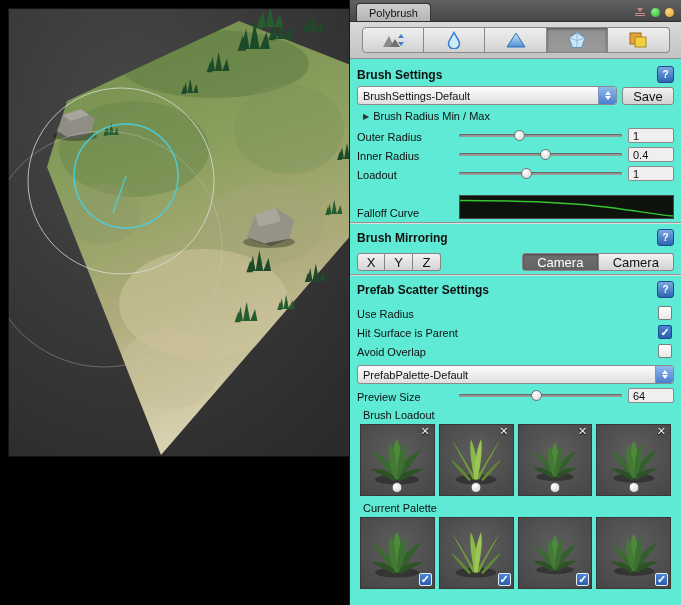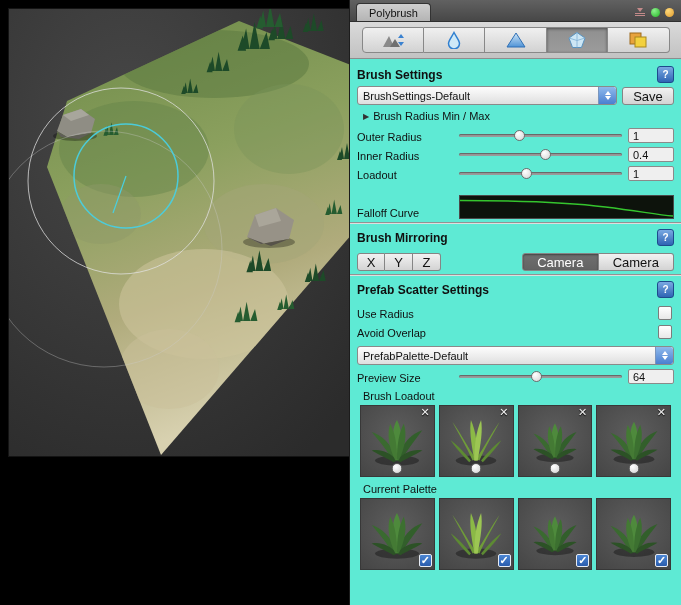--- a/index.html
+++ b/index.html
@@ -333,20 +333,24 @@
     <div class="section">
       <div class="sec-head">
         <span class="sec-title">Prefab Scatter Settings</span>
         <span class="help-btn">?</span>
       </div>
       <div class="row">
         <span>Use Radius</span>
         <span class="checkbox" data-checked="false"></span>
       </div>
       <div class="row">
+        <span>Hit Surface is Parent</span>
+        <span class="checkbox" data-checked="true"></span>
+      </div>
+      <div class="row">
         <span>Avoid Overlap</span>
         <span class="checkbox" data-checked="false"></span>
       </div>
       <div class="row" style="margin-top:9px">
         <div class="popup">
           <span class="ptext">PrefabPalette-Default</span>
           <span class="pcap">
               <i class="tri-up"></i>
               <i class="tri-dn"></i>
             </span>

